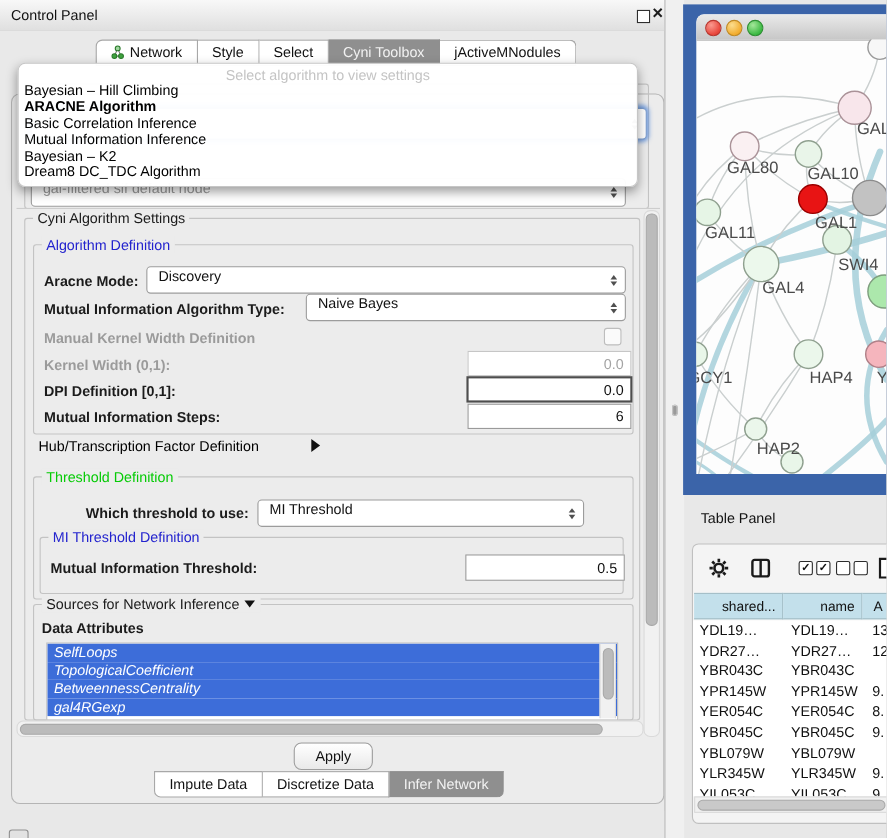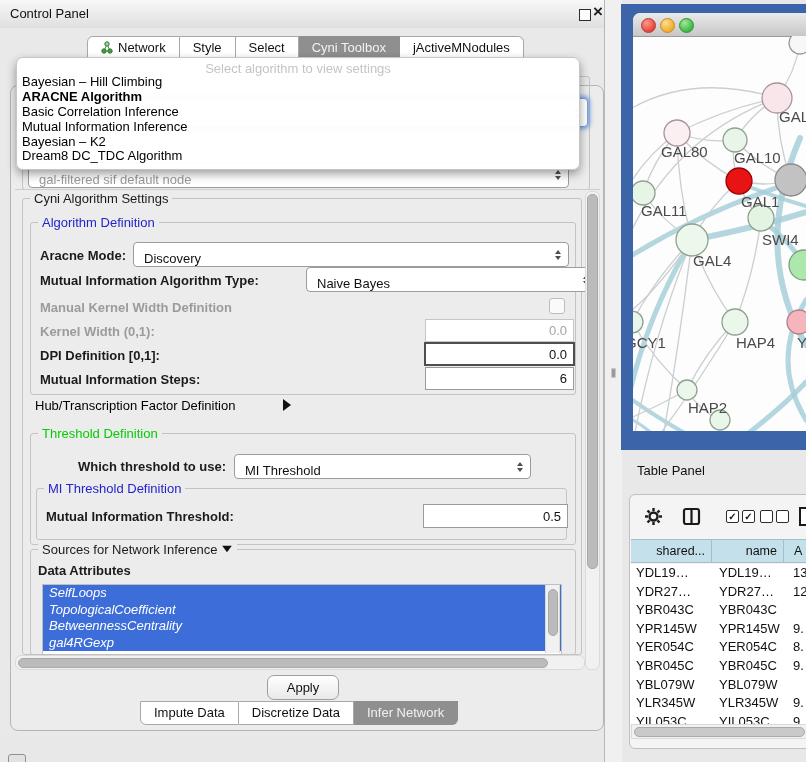--- a/index.html
+++ b/index.html
@@ -28,21 +28,21 @@
   .tab .tabic{display:inline-block;vertical-align:-2px;margin-right:5px;}
   
   .gbox{position:absolute;border:1px solid #C3C3C3;border-radius:3px;}
   .gtitle{position:absolute;top:-8px;left:7px;background:#ECECEC;padding:0 4px;font-size:13px;white-space:nowrap;}
   .gtitle.blue{color:#2323CE;}
   .gtitle.green{color:#06CB06;}
   .lbl{position:absolute;font-weight:bold;font-size:13px;color:#1b1b1b;white-space:nowrap;}
   .lbl.dis{color:#9B9B9B;}
   
   .combo{position:absolute;background:#fff;border:1px solid #9C9C9C;border-radius:4px;
-         display:flex;align-items:flex-end;}
+         display:flex;align-items:flex-start;}
   .combo .ctext{padding-left:10px;font-size:13px;color:#111;}
   .arrows{position:absolute;right:7px;top:50%;transform:translateY(-50%);display:flex;flex-direction:column;gap:2px;}
   .arrows i{display:block;width:0;height:0;border-left:3.5px solid transparent;border-right:3.5px solid transparent;}
   .arrows .up{border-bottom:4.5px solid #4f4f4f;}
   .arrows .dn{border-top:4.5px solid #4f4f4f;}
   .field{position:absolute;background:#fff;border:1px solid #9A9A9A;display:flex;align-items:center;
          justify-content:flex-end;padding-right:6px;font-size:13px;color:#111;}
   .field.dis{border-color:#C6C6C6;color:#A4A4A4;}
   .field.focus{border:2px solid #4E4E4E;}
   .cbox{position:absolute;width:14px;height:14px;border:1px solid #BDBDBD;border-radius:3px;background:#FAFAFA;}
@@ -159,21 +159,21 @@
     </div>
     <span class="lbl" style="left:25px;top:58px;">Aracne Mode:</span>
     <div class="combo" style="left:118px;top:52px;width:434px;height:23px;">
       <span class="ctext">Discovery</span>
       <span class="arrows">
           <i class="up"></i>
           <i class="dn"></i>
         </span>
     </div>
     <span class="lbl" style="left:25px;top:83px;">Mutual Information Algorithm Type:</span>
-    <div class="combo" style="left:263px;top:77px;width:289px;height:23px;margin-left:28px;">
+    <div class="combo" style="left:263px;top:77px;width:289px;height:23px;">
       <span class="ctext">Naive Bayes</span>
       <span class="arrows">
           <i class="up"></i>
           <i class="dn"></i>
         </span>
     </div>
     <span class="lbl dis" style="left:25px;top:110px;">Manual Kernel Width Definition</span>
     <span class="cbox" style="left:534px;top:108px;"></span>
     <span class="lbl dis" style="left:25px;top:134px;">Kernel Width (0,1):</span>
     <div class="field dis" style="left:410px;top:129px;width:141px;height:21px;">

